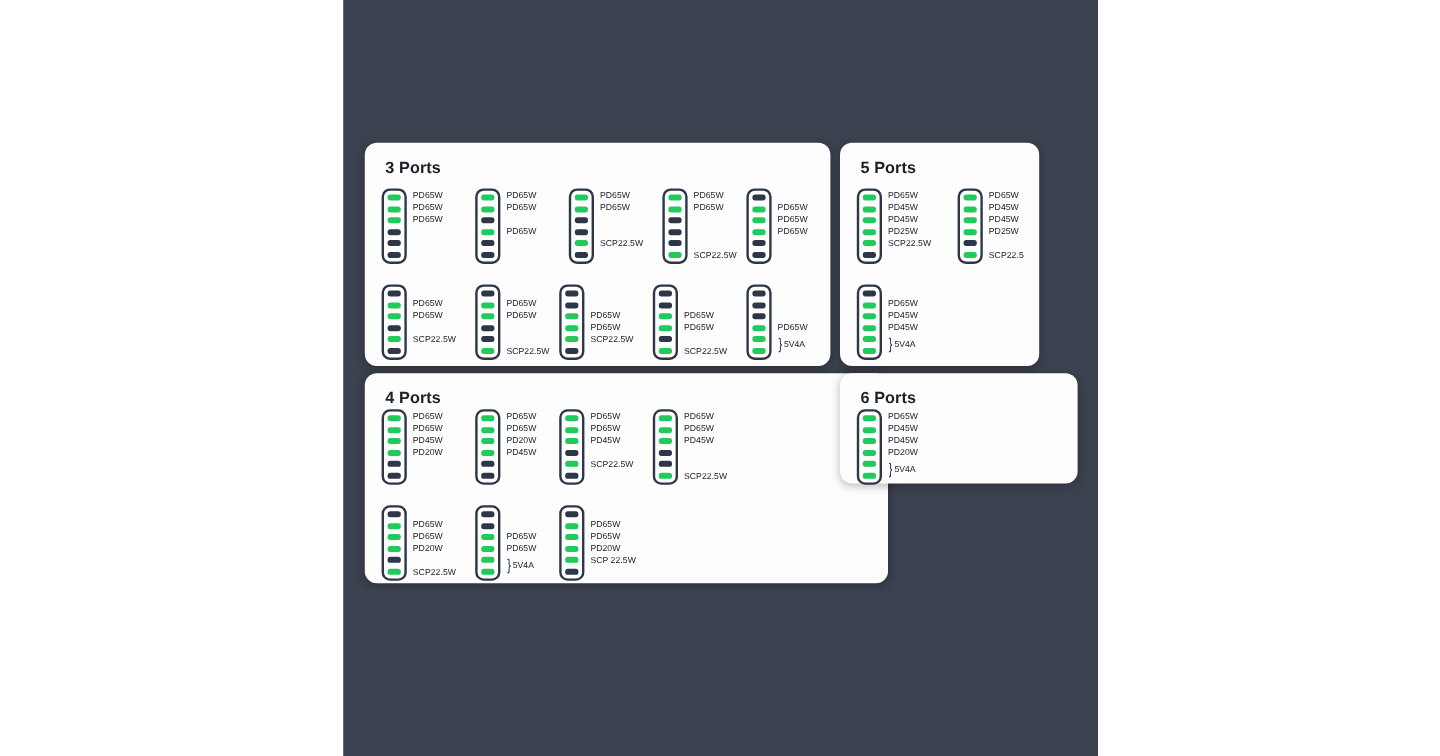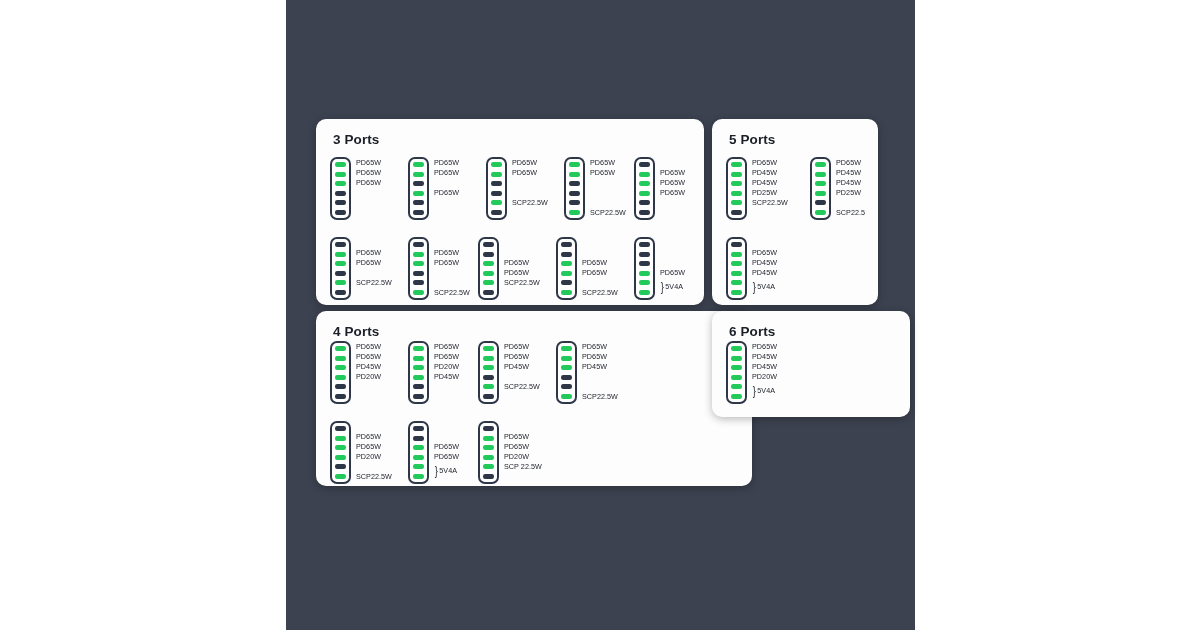--- a/index.html
+++ b/index.html
@@ -27,21 +27,20 @@
     height: 630px;
     background: #3c4250;
   }
 
   .board {
     position: absolute;
     left: 286px;
     top: 0px;
     width: 629px;
     height: 630px;
-    margin-left: 12px;
   }
 
   
   .card {
     position: absolute;
     background: #fdfdfd;
     border-radius: 10px;
     box-shadow: 0 2px 8px rgba(0,0,0,0.28);
   }
   .card-title {
@@ -50,21 +49,21 @@
     top: 13px;
     font-size: 13.5px;
     font-weight: bold;
     color: #1b1f28;
     letter-spacing: 0.1px;
   }
 
   #card-3ports { left: 18px;  top: 119px; width: 388px; height: 186px; }
   #card-5ports { left: 414px; top: 119px; width: 166px; height: 186px; }
   #card-4ports { left: 18px;  top: 311px; width: 436px; height: 175px; }
-  #card-6ports { left: 414px; top: 311px; width: 198px; height: 106px; }
+  #card-6ports { left: 414px; top: 311px; width: 198px; height: 92px; }
 
   
   .device {
     position: absolute;
     display: flex;
     align-items: flex-start;
   }
 
   .charger {
     position: relative;

